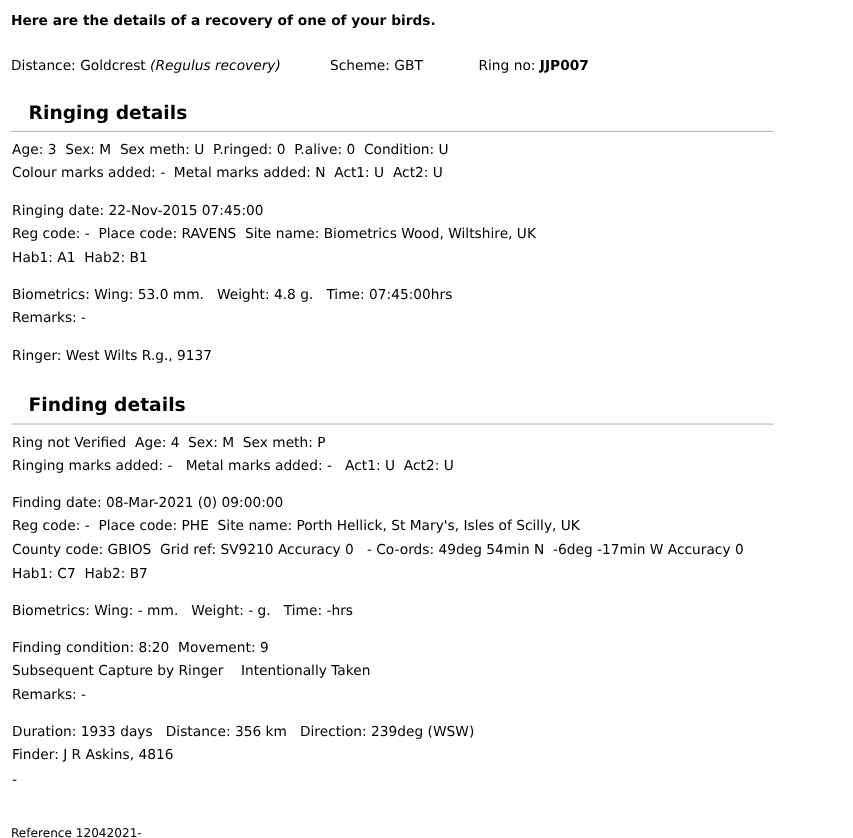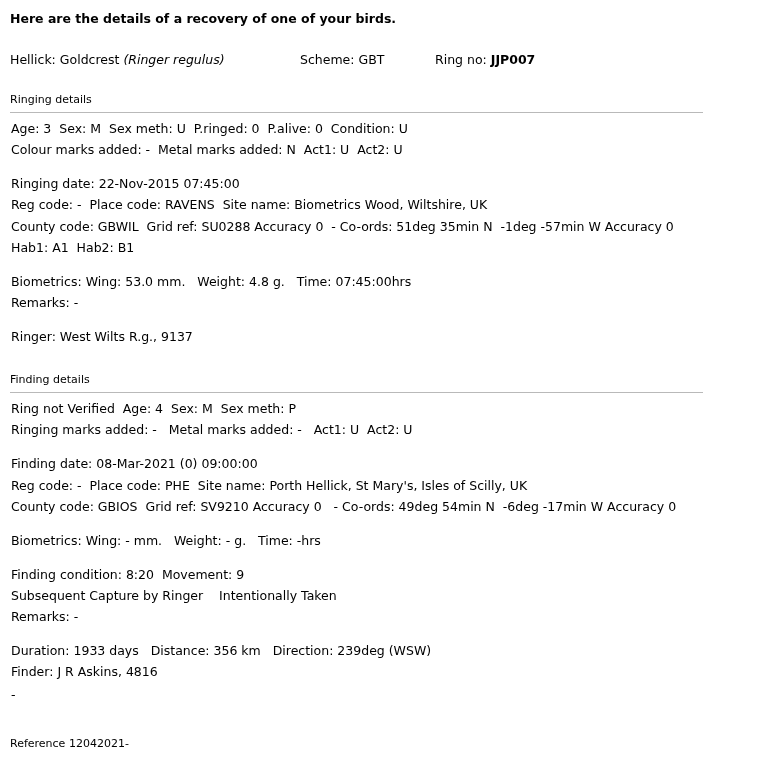--- a/index.html
+++ b/index.html
@@ -30,23 +30,23 @@
     margin-top: 26px;
     display: flex;
     align-items: baseline;
   }
   .summary-species { width: 290px; }
   .summary-scheme { width: 135px; }
   .summary-ring { }
   .italic { font-style: italic; }
   .bold { font-weight: bold; text-align: center; }
   h2.section {
-    font-size: 11px;
-    font-weight: normal;
-    margin: 26px 0 0 0;
+    font-size: 17px;
+    font-weight: bold;
+    margin: 26px 0 0 16px;
     padding: 0 0 3px 0;
   }
   .rule {
     border: 0;
     border-top: 1px solid #b9b9b9;
     margin: 3px 0 6px 0;
     width: 693px;
   }
   .line {
     margin: 1px;
@@ -70,23 +70,23 @@
 </style>
 </head>
 <body>
 
 <div class="page">
 
   <p class="intro">Here are the details of a recovery of one of your birds.</p>
 
   <div class="summary-row">
     <div class="summary-species">
-      <span>Hellick:</span>
+      <span>Distance:</span>
       <span>Goldcrest</span>
-      <span class="italic">(Ringer regulus)</span>
+      <span class="italic">(Regulus recovery)</span>
     </div>
     <div class="summary-scheme">
       <span>Scheme:</span>
       <span>GBT</span>
     </div>
     <div class="summary-ring">
       <span>Ring no:</span>
       <span class="bold">JJP007</span>
     </div>
   </div>
@@ -94,21 +94,20 @@
   <h2 class="section">Ringing details</h2>
   <hr class="rule">
 
   <p class="line">Age: 3  Sex: M  Sex meth: U  P.ringed: 0  P.alive: 0  Condition: U</p>
   <p class="line">Colour marks added: -  Metal marks added: N  Act1: U  Act2: U</p>
 
   <div class="gap"></div>
 
   <p class="line">Ringing date: 22-Nov-2015 07:45:00</p>
   <p class="line">Reg code: -  Place code: RAVENS  Site name: Biometrics Wood, Wiltshire, UK</p>
-  <p class="line">County code: GBWIL  Grid ref: SU0288 Accuracy 0  - Co-ords: 51deg 35min N  -1deg -57min W Accuracy 0</p>
   <p class="line">Hab1: A1  Hab2: B1</p>
 
   <div class="gap"></div>
 
   <p class="line">Biometrics: Wing: 53.0 mm.   Weight: 4.8 g.   Time: 07:45:00hrs</p>
   <p class="line">Remarks: -</p>
 
   <div class="gap"></div>
 
   <p class="line">Ringer: West Wilts R.g., 9137</p>
@@ -117,20 +116,21 @@
   <hr class="rule">
 
   <p class="line">Ring not Verified  Age: 4  Sex: M  Sex meth: P</p>
   <p class="line">Ringing marks added: -   Metal marks added: -   Act1: U  Act2: U</p>
 
   <div class="gap"></div>
 
   <p class="line">Finding date: 08-Mar-2021 (0) 09:00:00</p>
   <p class="line">Reg code: -  Place code: PHE  Site name: Porth Hellick, St Mary's, Isles of Scilly, UK</p>
   <p class="line">County code: GBIOS  Grid ref: SV9210 Accuracy 0   - Co-ords: 49deg 54min N  -6deg -17min W Accuracy 0</p>
+  <p class="line">Hab1: C7  Hab2: B7</p>
 
   <div class="gap"></div>
 
   <p class="line">Biometrics: Wing: - mm.   Weight: - g.   Time: -hrs</p>
 
   <div class="gap"></div>
 
   <p class="line">Finding condition: 8:20  Movement: 9</p>
   <p class="line">Subsequent Capture by Ringer    Intentionally Taken</p>
   <p class="line">Remarks: -</p>

